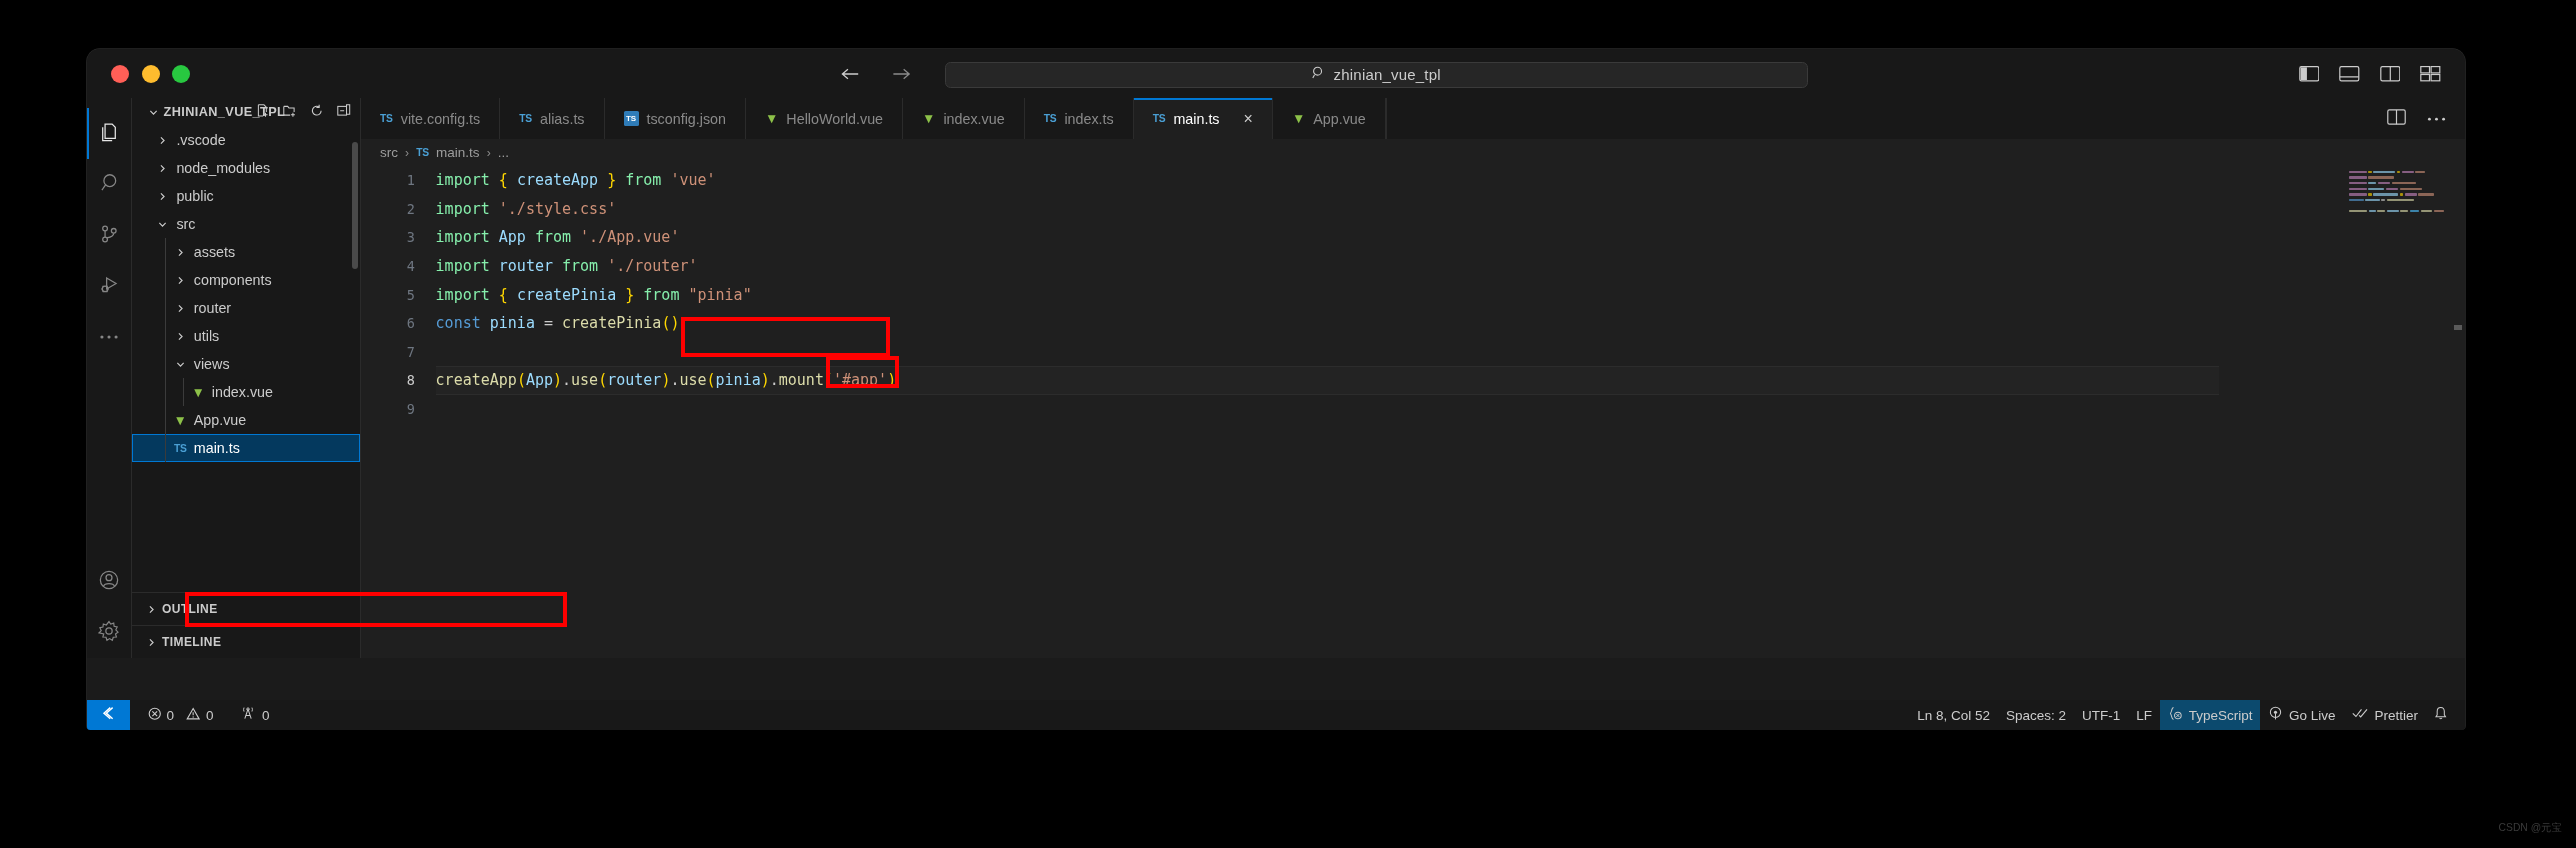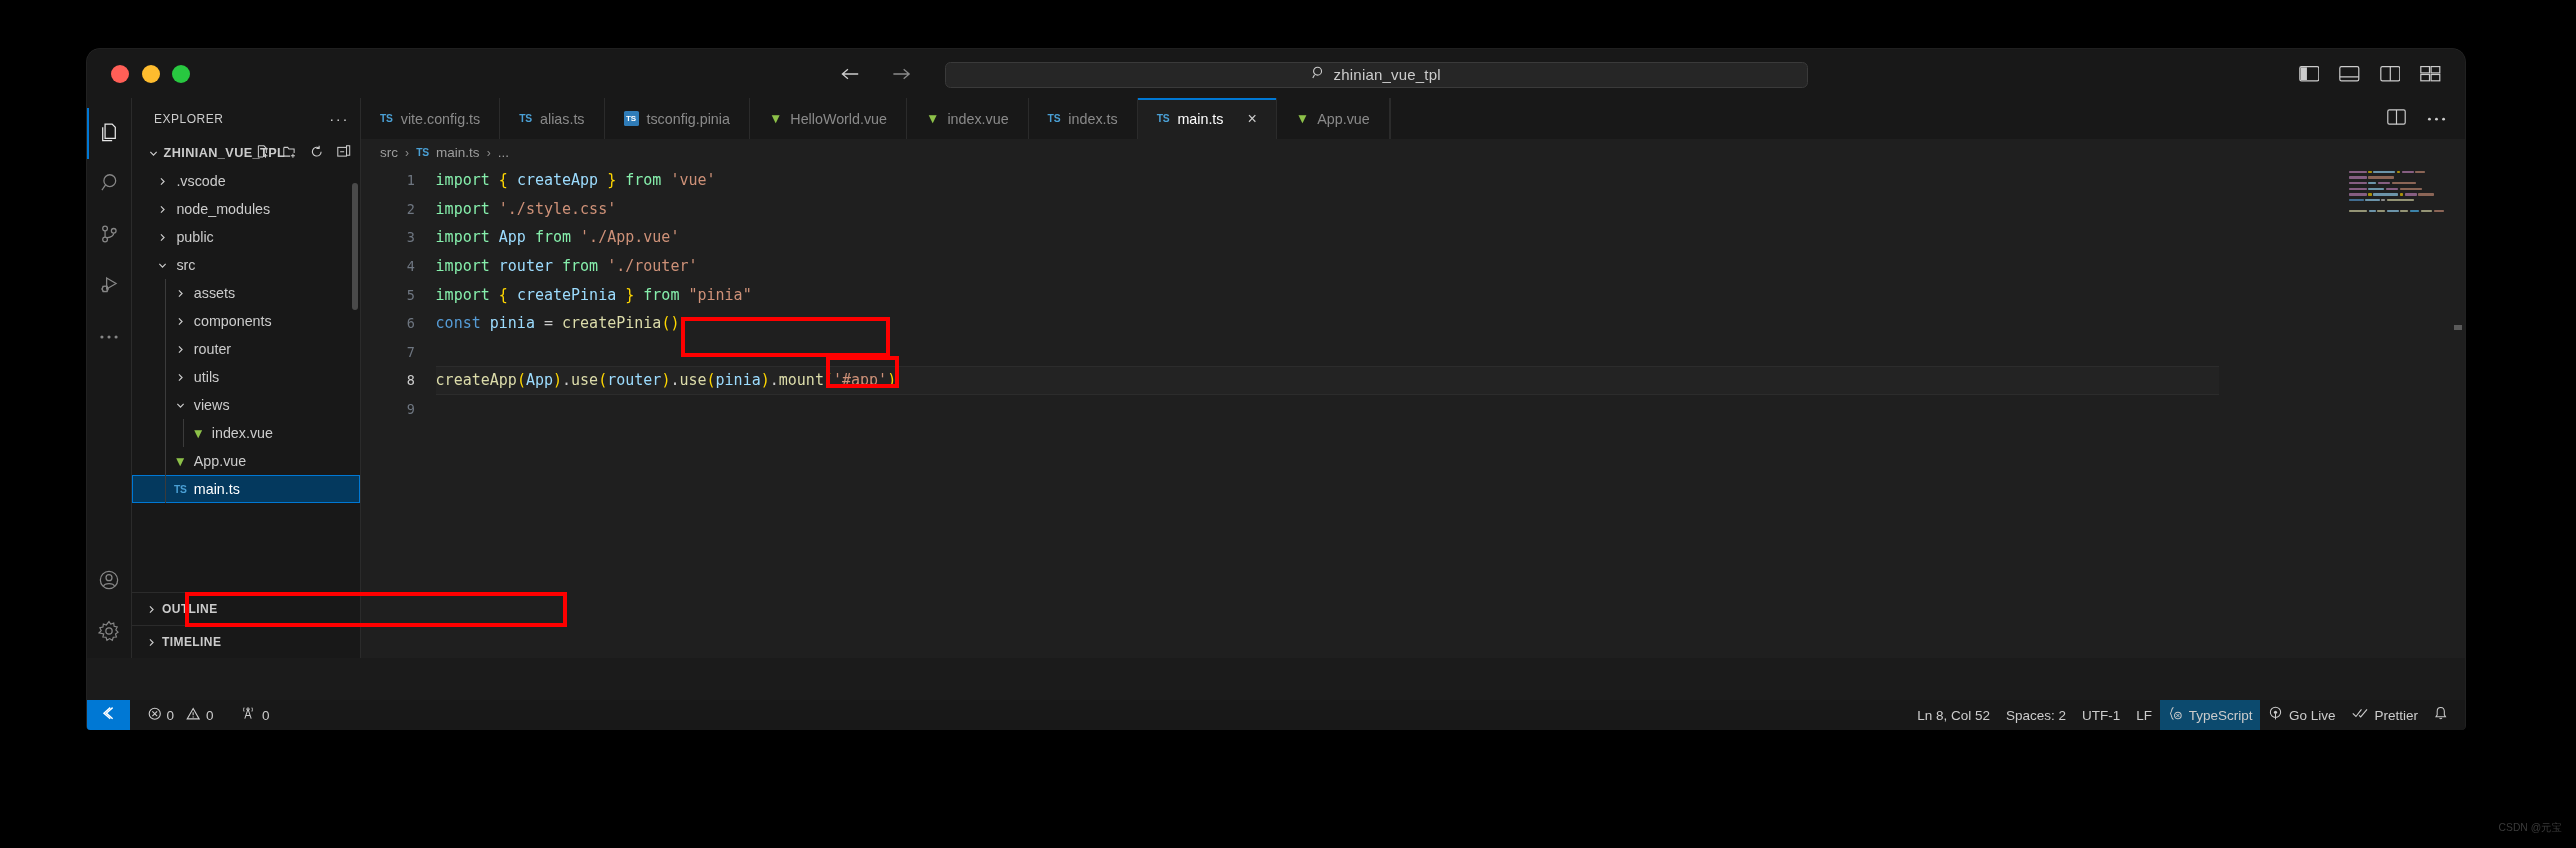--- a/index.html
+++ b/index.html
@@ -540,24 +540,20 @@
           <span>
             <svg width="22" height="22" viewBox="0 0 28 28">
                 <circle cx="14" cy="14" r="4" stroke="currentColor" stroke-width="1.6" fill="none"></circle>
                 <path d="M14 2 l2.2 3.3 3.8-1.3 .5 4 3.9 .9-1.7 3.6 2.8 2.9-3.2 2.4 1.1 3.9-4 .2-1.2 3.9-3.4-2.1-3.4 2.1-1.2-3.9-4-.2 1.1-3.9L1.3 16.4 4.1 13.5 2.4 9.9l3.9-.9 .5-4 3.8 1.3z" stroke="currentColor" stroke-width="1.5" fill="none"></path>
               </svg>
           </span>
         </div>
       </div>
 
       <div class="sidebar">
-        <div class="sb-header">
-          <span class="title">EXPLORER</span>
-          <span class="ellipsis-btn">···</span>
-        </div>
 
         <div class="tree">
 
           <div class="tree-row root">
             <span class="chev">
               <svg width="11" height="11" viewBox="0 0 14 14">
                   <path d="M3 5 L7 9 L11 5" stroke="#cccccc" stroke-width="1.5" fill="none"></path>
                 </svg>
             </span>
             <span>ZHINIAN_VUE_TPL</span>
@@ -724,21 +720,21 @@
           <div class="tab">
             <span class="ts-ico">TS</span>
             <span>vite.config.ts</span>
           </div>
           <div class="tab">
             <span class="ts-ico">TS</span>
             <span>alias.ts</span>
           </div>
           <div class="tab">
             <span class="tab-ico-json">TS</span>
-            <span>tsconfig.pinia</span>
+            <span>tsconfig.json</span>
           </div>
           <div class="tab">
             <span class="vue-ico">▼</span>
             <span>HelloWorld.vue</span>
           </div>
           <div class="tab">
             <span class="vue-ico">▼</span>
             <span>index.vue</span>
           </div>
           <div class="tab">

